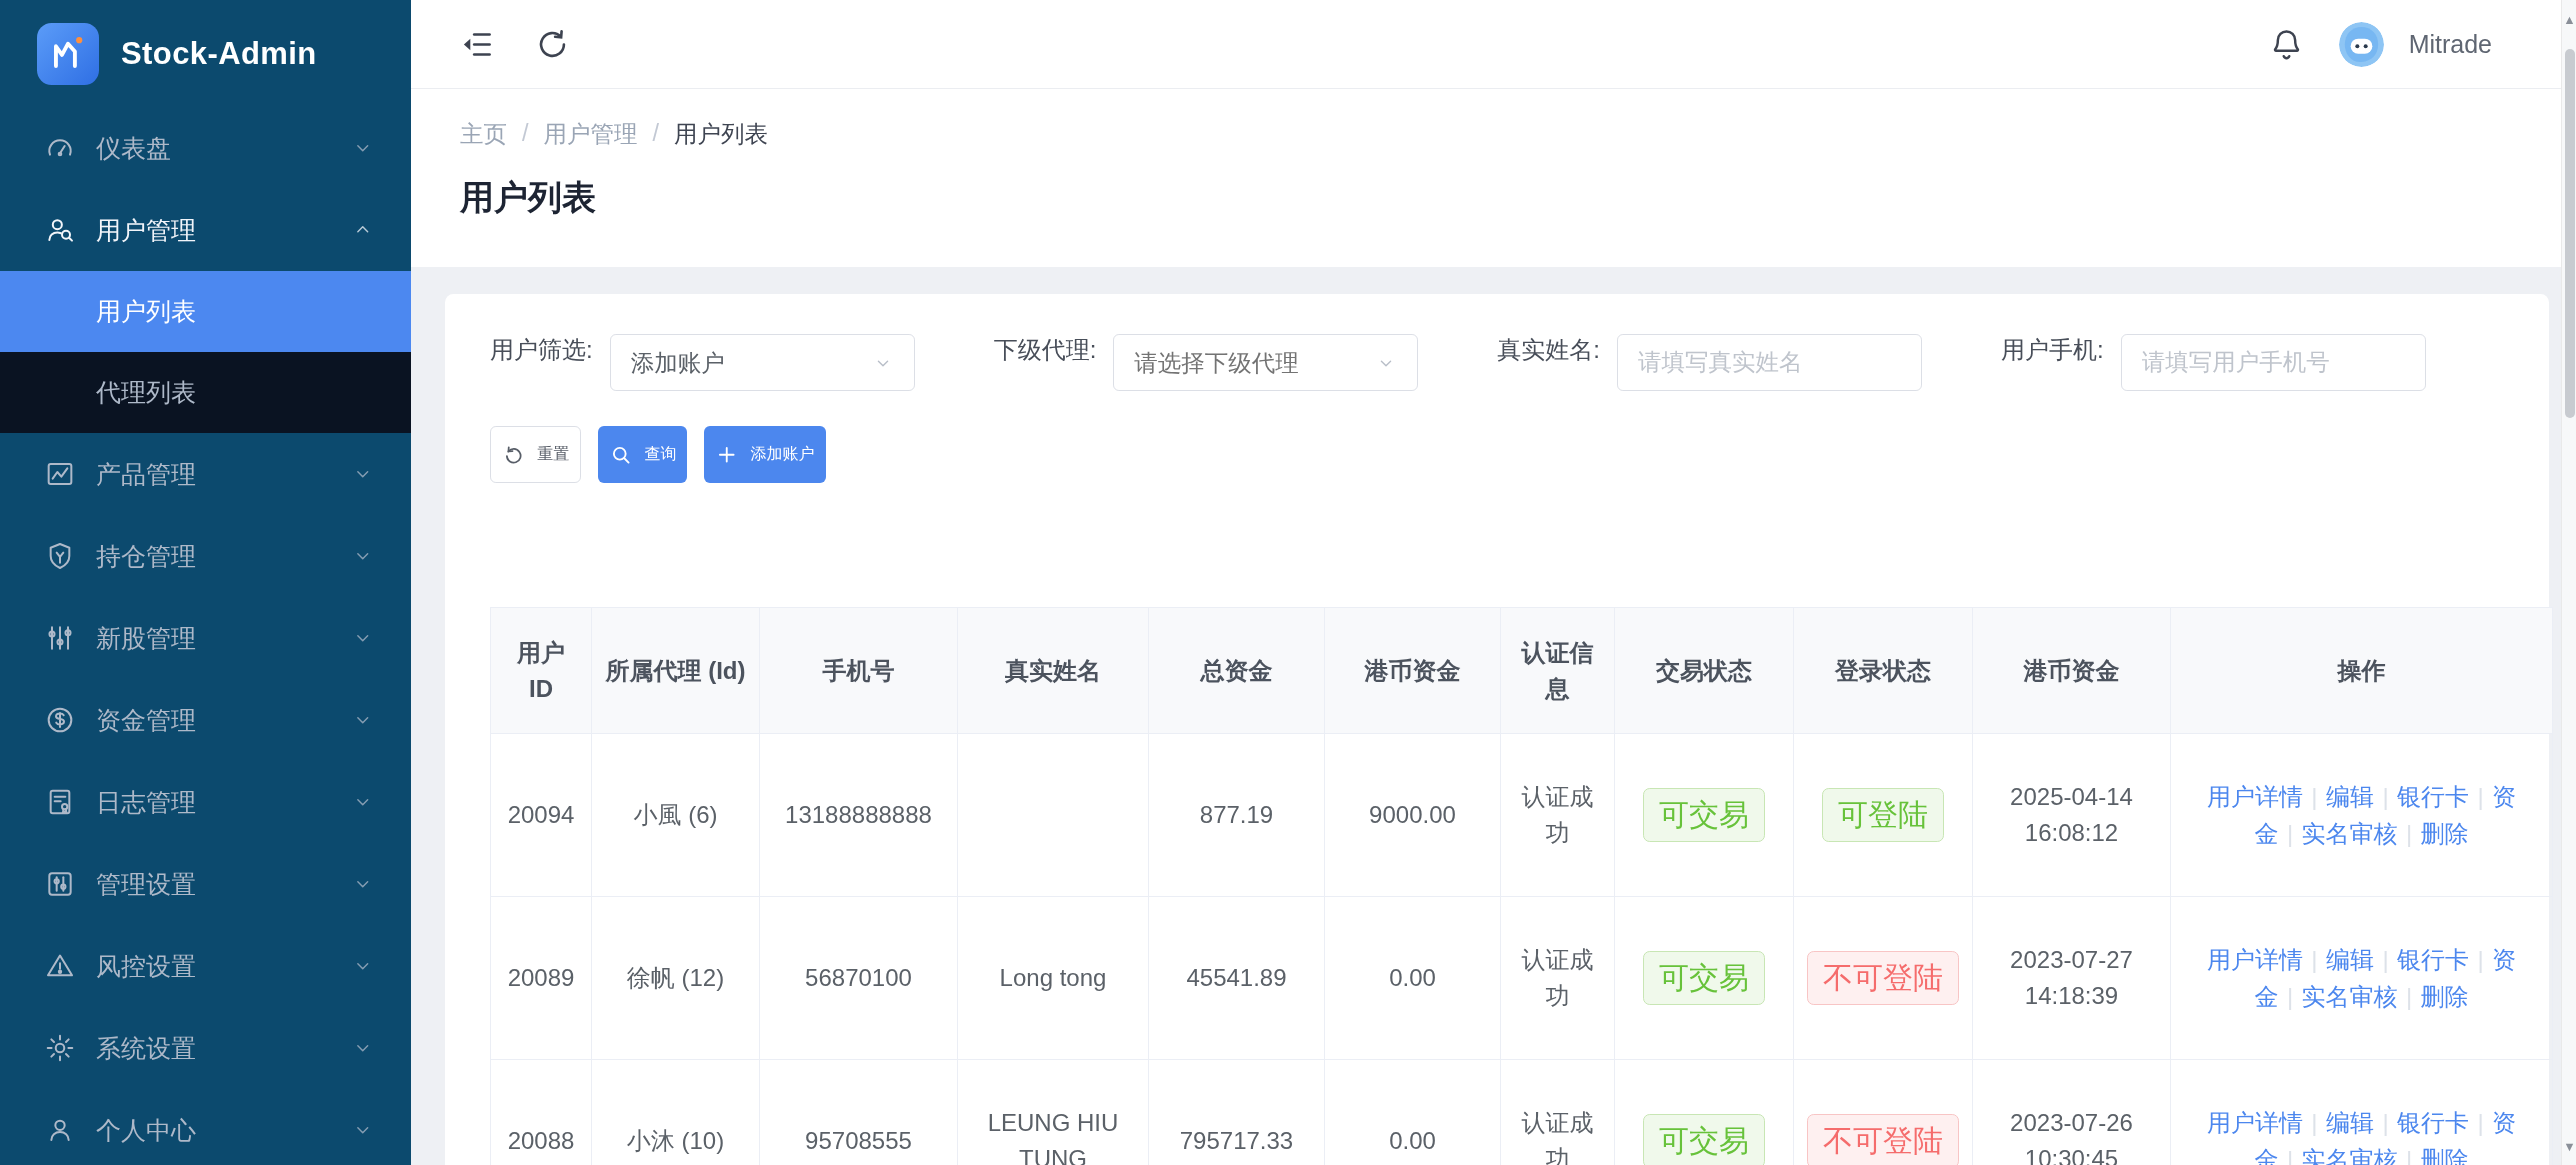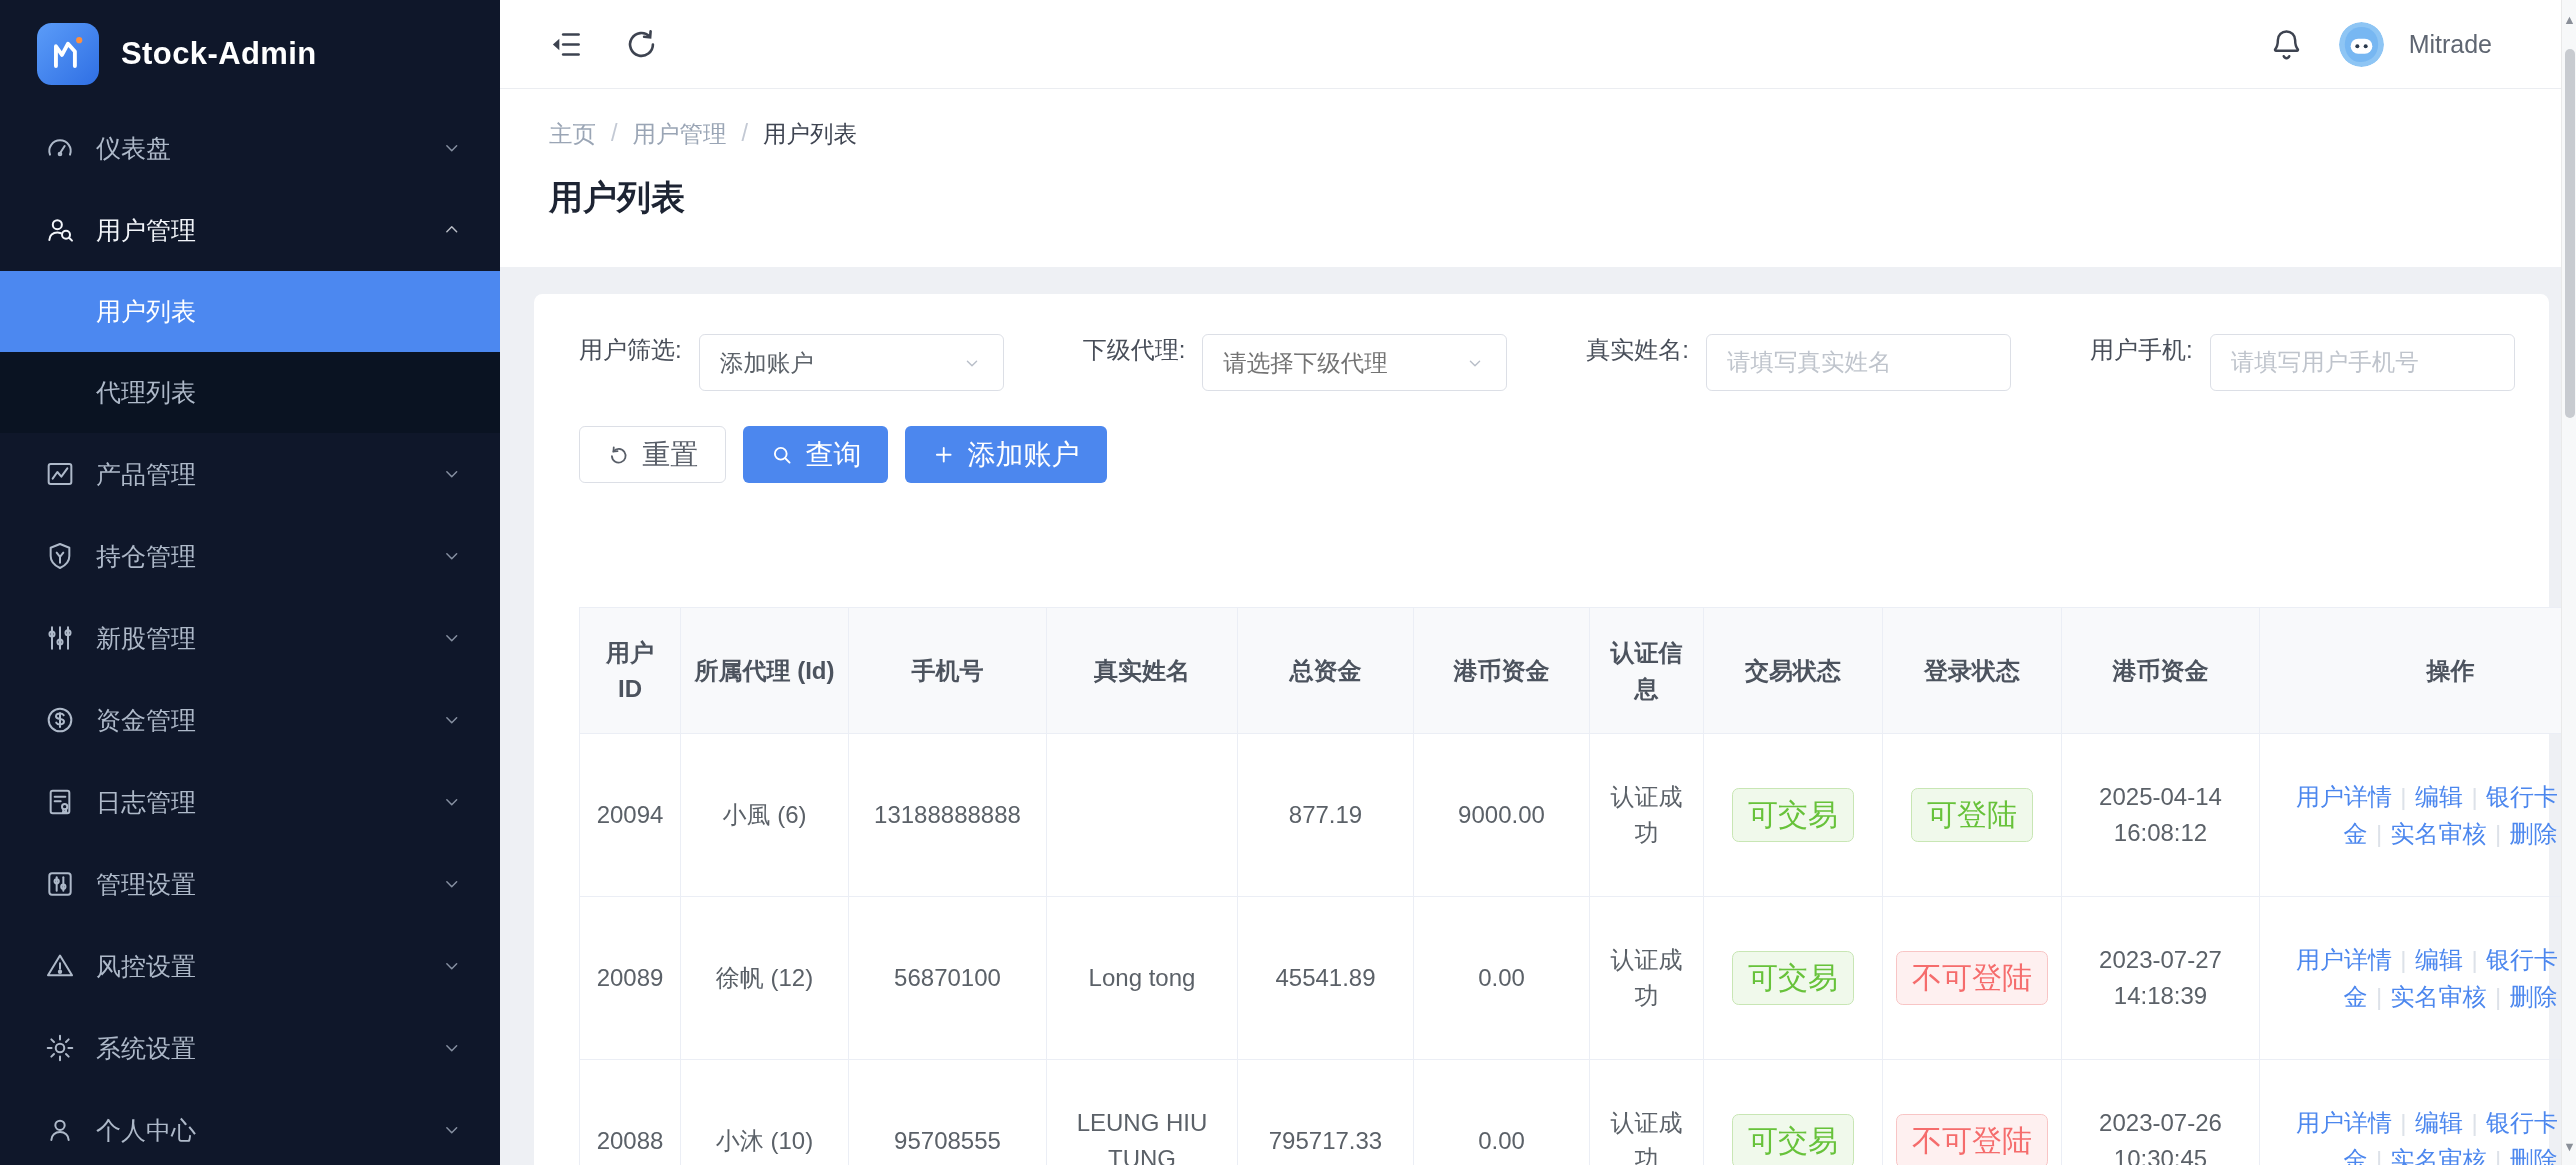--- a/index.html
+++ b/index.html
@@ -1,20 +1,20 @@
 <!DOCTYPE html>
 <html style="font-size:13.4px"><head>
 <meta charset="utf-8">
 <style>
   *{margin:0;padding:0;box-sizing:border-box}
   html,body{width:2576px;height:1166px;overflow:hidden}
   body{font-family:"Liberation Sans","DejaVu Sans",sans-serif;background:#eef0f4;display:flex;position:relative}
 
   
-  .sidebar{width:500px;height:100%;background:#0f172a;flex-shrink:0;color:#bfc8d9;overflow:hidden}
+  .sidebar{width:411px;height:100%;background:#0c4a6e;flex-shrink:0;color:#bfc8d9;overflow:hidden}
   .logo{height:107px;display:flex;align-items:center;padding-left:37px;gap:22px;cursor:pointer}
   .logo-icon svg{width:62px;height:62px;display:block}
   .logo-text{color:#ffffff;font-size:31px;font-weight:bold;letter-spacing:0.4px}
   .menu-item{height:82px;display:flex;align-items:center;padding:0 37px 0 44px;font-size:25px;cursor:pointer;color:#aeb9c9}
   .menu-item.parent-active{color:#f2f5fa}
   .mi-icon{width:32px;height:32px;margin-right:20px;display:flex;align-items:center}
   .mi-icon svg{width:32px;height:32px}
   .mi-label{flex:1;white-space:nowrap}
   .mi-chevron{display:flex}
   .mi-chevron svg{width:23.5px;height:23.5px;opacity:.75}
@@ -49,21 +49,21 @@
   .fgroup{display:flex;}
   .flabel{font-size:24px;color:#484e59;margin-right:17px;white-space:nowrap}
   .fcontrol{width:305px;height:57px;border:1.7px solid #dcdfe6;border-radius:5.9px;display:flex;align-items:center;padding:0 20px;font-size:23.5px;color:#5b6168;background:#fff}
   .fcontrol.placeholder .fvalue{color:#737373}
   .fcontrol .arrow{margin-left:auto;display:flex;color:#b8bec8}
   .fcontrol .arrow svg{width:22px;height:22px}
   input.fcontrol{outline:none}
   input.fcontrol::placeholder{color:#bfc4cc}
 
   .btn-row{margin-top:35px;display:flex;gap:17px}
-  .btn{height:57px;border-radius:5.9px;font-size:28px;display:inline-flex;align-items:center;justify-content:center;gap:11.7px;padding:0 27px;cursor:pointer;white-space:nowrap}
+  .btn{height:57px;border-radius:5.9px;font-size:16px;display:inline-flex;align-items:center;justify-content:center;gap:11.7px;padding:0 11px;cursor:pointer;white-space:nowrap}
   .btn svg{width:23.5px;height:23.5px}
   .btn.ghost{background:#fff;border:1.7px solid #dcdfe6;color:#585e68}
   .btn.primary{background:#4c87ee;color:#fff;border:none}
 
   
   .table-wrap{margin-top:124px}
   table{width:100%;border-collapse:collapse;table-layout:fixed}
   th,td{border:1.7px solid #ebeef5;text-align:center;font-size:24px;color:#5b6168;padding:13.4px 11.7px;word-break:break-word;vertical-align:middle}
   th{background:#f8f9fb;color:#4c535e;font-weight:bold;height:126px;line-height:1.5}
   td{height:163px;line-height:1.5}

